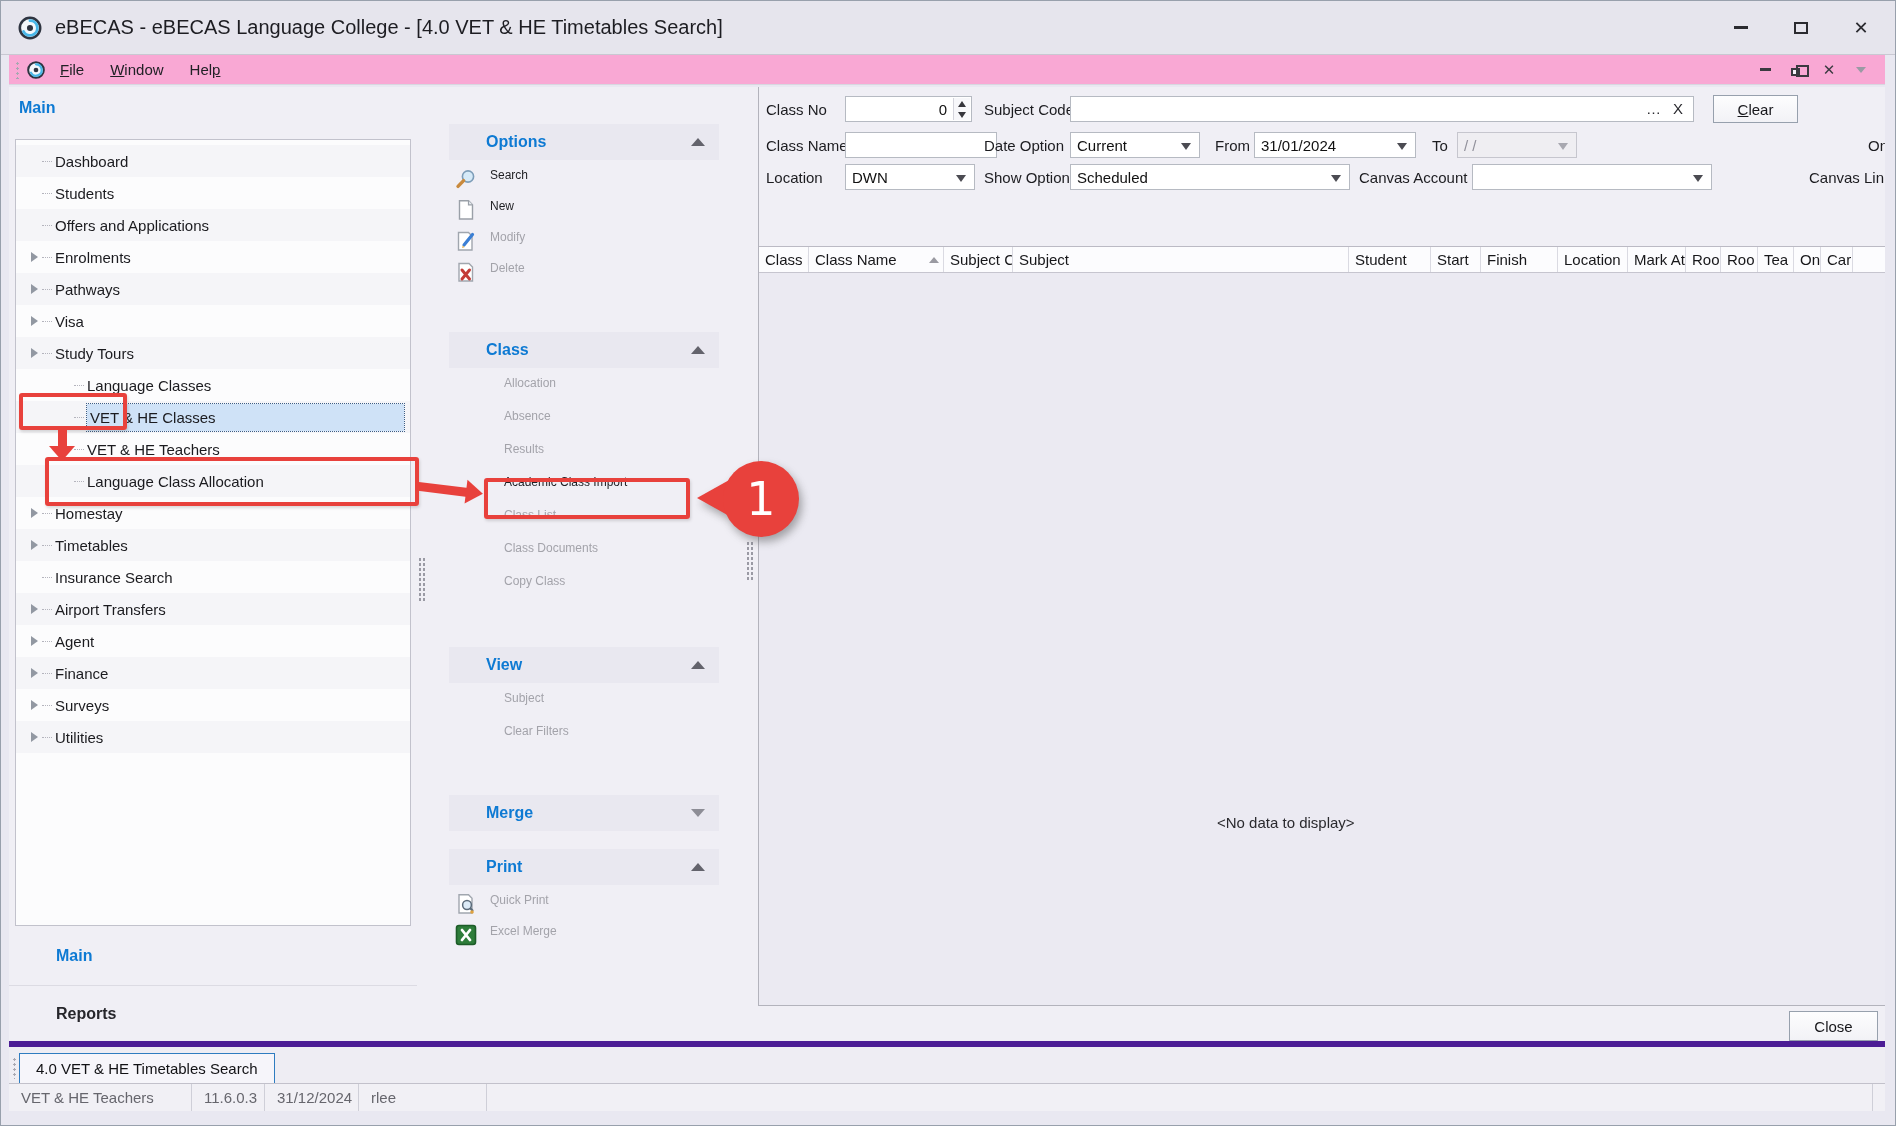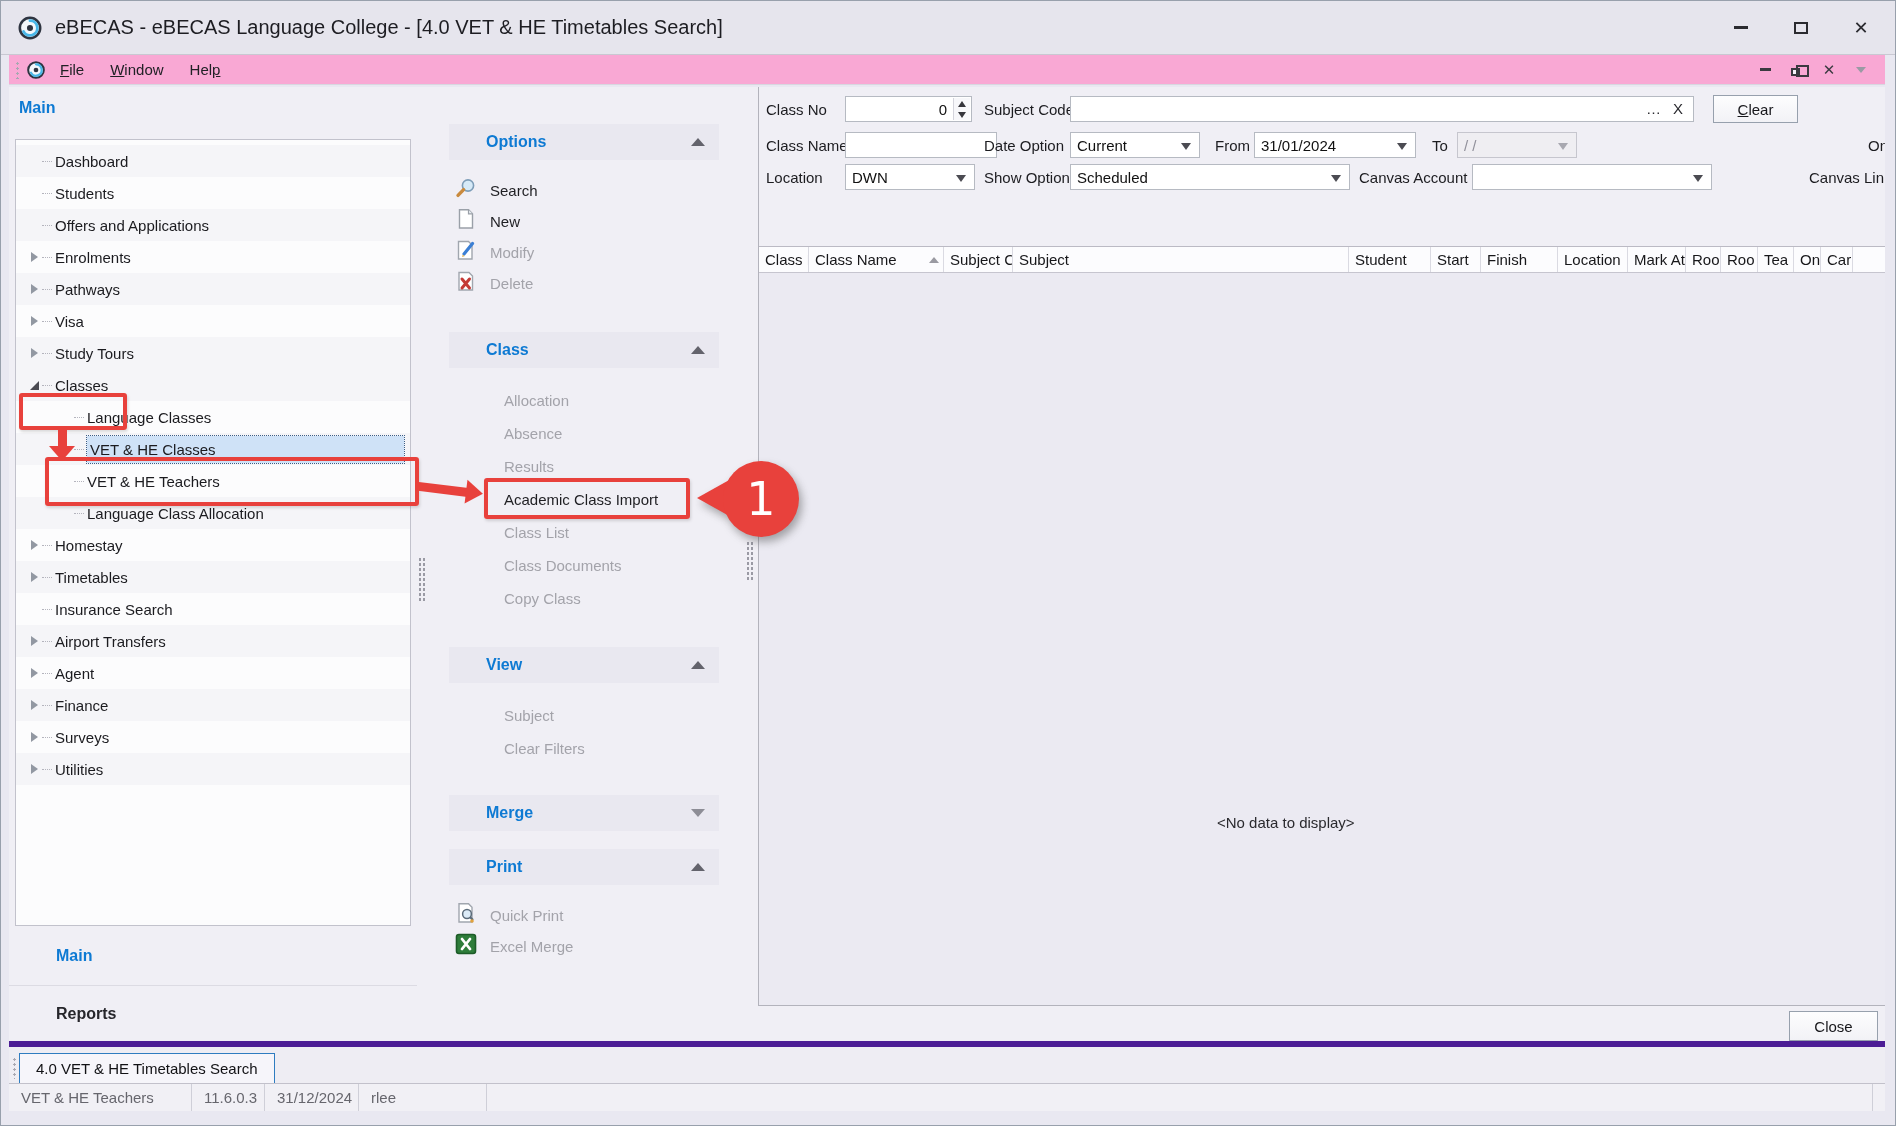--- a/index.html
+++ b/index.html
@@ -57,21 +57,21 @@
   .section{margin-top:40px;}
   .section:first-child{margin-top:0;}
   .section:nth-of-type(4){margin-top:38px;}
   .section:nth-of-type(5){margin-top:18px;}
   .sec-bar{margin-left:32px;width:270px;height:36px;background:#e9e8f0;display:flex;align-items:center;padding:0 14px 0 37px;}
   .sec-label{font-size:16px;font-weight:bold;color:#0e7ad3;}
   .sec-tri{margin-left:auto;}
   .tri-up{width:0;height:0;border-left:7px solid transparent;border-right:7px solid transparent;border-bottom:8px solid #63636c;}
   .tri-down{width:0;height:0;border-left:7px solid transparent;border-right:7px solid transparent;border-top:8px solid #8d8d96;}
   .sec-items{margin-top:8px;}
-  .act-row{display:flex;align-items:flex-end;height:33px;padding-left:87px;font-size:15px;}
+  .act-row{display:flex;align-items:flex-start;height:33px;padding-left:87px;font-size:12px;}
   .act-row.has-icon{height:31px;padding-left:38px;}
   .act-icon{width:22px;height:22px;margin-right:13px;flex:0 0 auto;}
   .act-icon svg{width:22px;height:22px;}
   .act-label{color:#1f1f23;white-space:nowrap;}
   .act-label.disabled{color:#a3a3aa;}
 
   
   .main-right{position:absolute;left:757px;top:86px;width:1127px;height:919px;background:#f0eff5;border-left:1px solid #b3b3bc;border-bottom:1px solid #b3b3bc;overflow:hidden;padding-left:21px;}
   .flabel{position:absolute;font-size:15px;color:#1c1c20;white-space:nowrap;}
   .tbox{position:absolute;height:26px;background:#fff;border:1px solid #b6bac2;font-size:15px;color:#111;}
@@ -207,27 +207,20 @@
           <span class="conn"></span>
           <span class="tl">Visa</span>
         </div>
         <div class="tree-row alt">
           <span class="tw">
             <span class="tri-r"></span>
           </span>
           <span class="conn"></span>
           <span class="tl">Study Tours</span>
         </div>
-        <div class="tree-row alt">
-          <span class="tw">
-            <span class="tri-exp"></span>
-          </span>
-          <span class="conn"></span>
-          <span class="tl">Classes</span>
-        </div>
         <div class="tree-row t-child">
           <span class="conn"></span>
           <span class="tl">Language Classes</span>
         </div>
         <div class="tree-row alt t-child">
           <span class="conn"></span>
           <span class="tl sel">VET &amp; HE Classes</span>
         </div>
         <div class="tree-row t-child">
           <span class="conn"></span>

